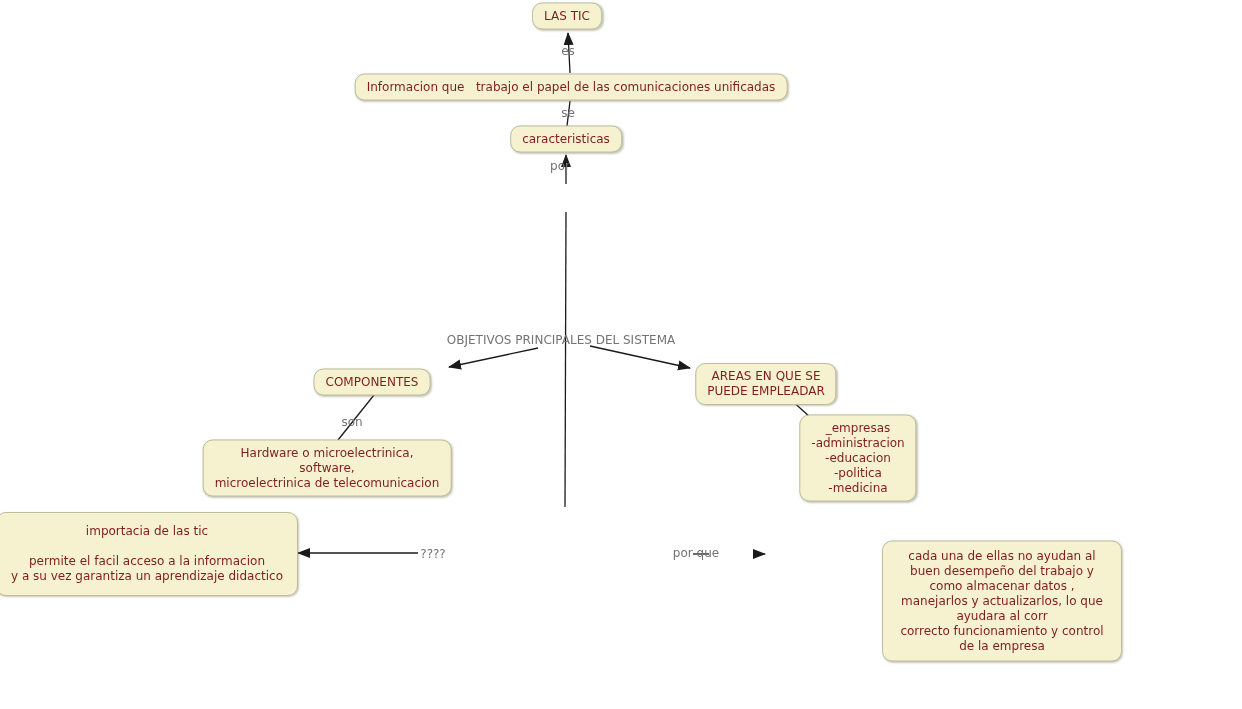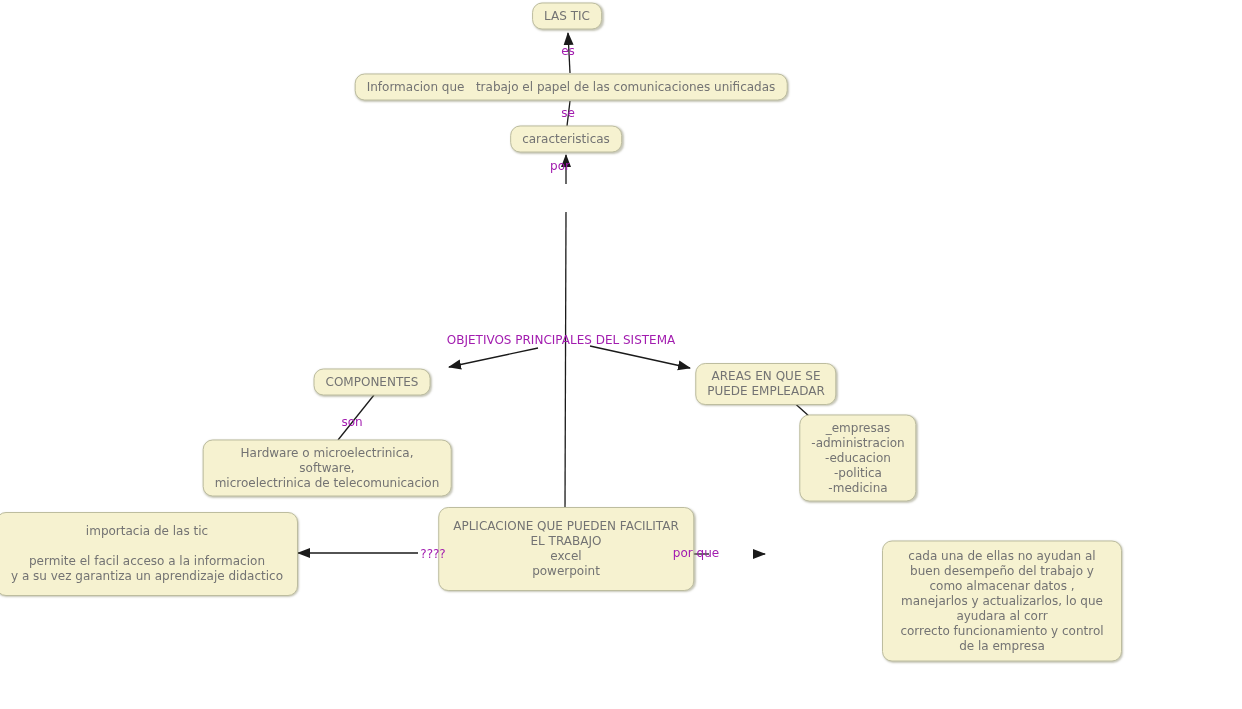--- a/index.html
+++ b/index.html
@@ -15,32 +15,32 @@
     position:absolute;
     transform:translate(-50%,-50%);
     background:#f6f2d0;
     border:1.5px solid #bdbd9f;
     border-radius:10px;
     padding:5px 11px;
     white-space:pre-wrap;
     text-align:center;
     font-size:12px;
     line-height:15px;
-    color:#737373;
+    color:#7f1d1d;
     box-shadow:1px 1px 2px rgba(130,130,100,.45);
     box-sizing:border-box;
   }
   .node.pad-lg{padding:11px 14px;}
   .node.pad-md{padding:7px 12px;margin-top:44px;}
   .link-label{
     position:absolute;
     transform:translate(-50%,-50%);
     font-size:12px;
     line-height:14px;
-    color:#a21caf;
+    color:#737373;
     white-space:pre;
     text-align:center;
   }
   svg line, svg path{stroke:#1a1a1a;stroke-width:1.3;fill:none;}
 </style>
 </head>
 <body>
 
 <div id="canvas">
 
@@ -78,24 +78,20 @@
 
   <div class="node" style="left:858px;top:458px">_empresas
 -administracion
 -educacion
 -politica
 -medicina</div>
 
   <div class="node" style="left:766px;top:384px">AREAS EN QUE SE
 PUEDE EMPLEADAR</div>
 
-  <div class="node pad-lg" style="left:566px;top:549px">APLICACIONE QUE PUEDEN FACILITAR
-EL TRABAJO
-excel
-powerpoint</div>
 
   <div class="node pad-lg" style="left:147px;top:554px">importacia de las tic
 
 permite el facil acceso a la informacion
 y a su vez garantiza un aprendizaje didactico</div>
 
   <div class="node pad-md" style="left:1002px;top:557px">cada una de ellas no ayudan al buen desempeño del trabajo y
 como almacenar datos , manejarlos y actualizarlos, lo que ayudara al corr
 correcto funcionamiento y control de la empresa</div>
 

